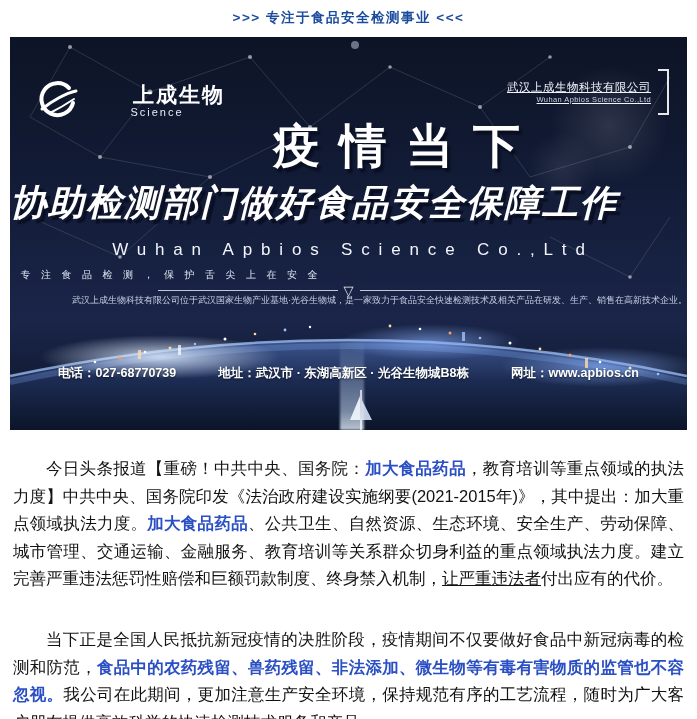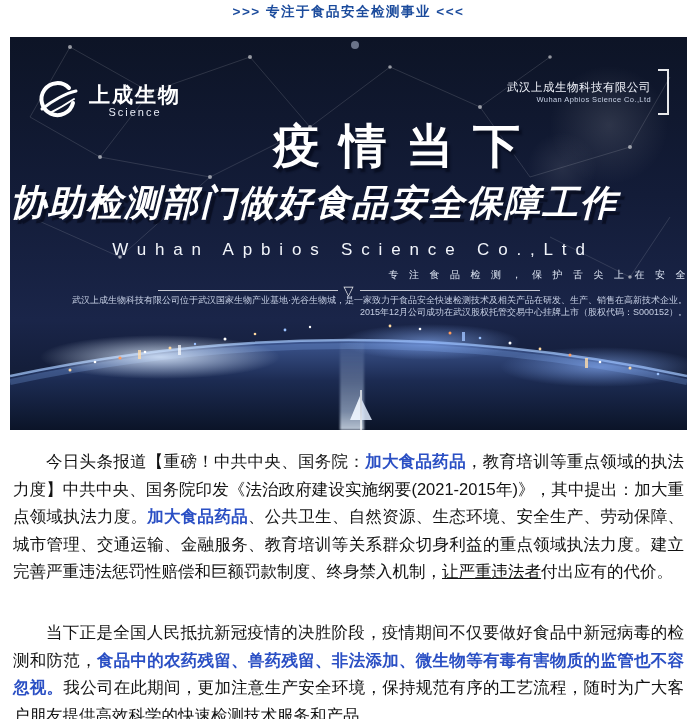--- a/index.html
+++ b/index.html
@@ -7,21 +7,21 @@
   body {
     width: 697px; height: 719px;
     font-family: "Liberation Sans", "DejaVu Sans", sans-serif;
     overflow: hidden;
     position: relative;
   }
 
   
   .tagline {
     width: 100%; text-align: center;
-    padding-top: 3px; height: 37px;
+    padding-top: 9px; height: 37px;
     color: #1b4b9c; font-size: 13.5px; font-weight: bold;
     letter-spacing: 1.5px;
   }
 
   
   .banner {
     position: absolute; left: 10px; top: 37px;
     width: 677px; height: 393px;
     background: linear-gradient(180deg, #0d1426 0%, #131c38 40%, #1a2549 72%, #0c1527 100%);
     overflow: hidden;
@@ -30,26 +30,26 @@
   .bokeh { position: absolute; border-radius: 50%; pointer-events: none; }
   .bokeh.b1 { width: 120px; height: 120px; right: 18px; top: 28px;
     background: radial-gradient(circle, rgba(255,255,255,0.12), rgba(255,255,255,0) 70%); }
   .bokeh.b2 { width: 70px; height: 70px; right: 90px; top: 95px;
     background: radial-gradient(circle, rgba(255,255,255,0.09), rgba(255,255,255,0) 70%); }
 
   
   .logo { position: absolute; left: 26px; top: 42px; display: flex; align-items: center; }
   .logo .mark { width: 44px; height: 44px; margin-right: 9px; }
   .logo .words { color: #fff; }
-  .logo .cn { font-size: 21px; font-weight: bold; letter-spacing: 2px; line-height: 22px; }
+  .logo .cn { font-size: 21px; font-weight: bold; letter-spacing: 2px; line-height: 22px; margin-left: 44px; }
   .logo .en { font-size: 11px; letter-spacing: 2px; text-align: center; color: #e8ecf6; }
 
   
   .company { position: absolute; right: 18px; top: 32px; display: flex; align-items: center; }
-  .company .txt { text-align: right; color: #f0f3fa; margin-right: 7px; }
+  .company .txt { text-align: right; color: #f0f3fa; margin-right: 7px; text-decoration: underline; }
   .company .cn { font-size: 11.5px; letter-spacing: 0.5px; line-height: 15px; }
   .company .en { font-size: 7.5px; letter-spacing: 0.4px; color: #c9d2e6; }
   .company .bracket {
     width: 11px; height: 46px;
     border-top: 2px solid rgba(255,255,255,0.9);
     border-right: 2px solid rgba(255,255,255,0.9);
     border-bottom: 2px solid rgba(255,255,255,0.9);
   }
 
   
@@ -68,22 +68,22 @@
     letter-spacing: 2px;
     text-shadow: 4px 4px 1px rgba(8,13,32,0.85);
   }
   .en-title {
     position: absolute; left: 0; top: 203px; width: 100%;
     text-align: center; color: #f2f5fb;
     font-size: 17px; letter-spacing: 0.52em; text-indent: 0.52em;
     font-weight: 500;
   }
   .slogan {
-    position: absolute; left: 9px; top: 231px; width: 100%;
-    text-align: right; color: #dde4f2;
+    position: absolute; left: 0; top: 231px; width: 100%;
+    text-align: left; color: #dde4f2;
     font-size: 10px; letter-spacing: 1.05em; text-indent: 1.05em;
   }
   .divider {
     position: absolute; left: 0; top: 247px; width: 100%;
     display: flex; align-items: center; justify-content: center;
   }
   .divider .line { width: 180px; height: 1px; background: rgba(255,255,255,0.75); }
   .divider .tri { color: rgba(255,255,255,0.9); font-size: 13px; margin: 0 6px; line-height: 13px; }
 
   .intro { position: absolute; left: 0; top: 258px; width: 100%; text-align: right;
@@ -105,20 +105,21 @@
 
   
   .boat { position: absolute; left: 336px; bottom: 0; width: 30px; height: 40px; }
 
   
   .article { position: absolute; left: 0; top: 436px; width: 697px; padding: 12px 13px 0 13px; }
   .para {
     color: #121212; font-size: 16.5px; line-height: 27.6px;
     text-align: justify; text-indent: 2em;
     font-family: "Liberation Sans", "DejaVu Sans", sans-serif;
+    margin-top: 7px;
   }
   .para + .para { margin-top: 33px; }
   .hl { color: #2a4fc4; font-weight: bold; }
   .ul { text-decoration: underline; }
 </style>
 </head>
 <body>
 
 <div class="tagline">&gt;&gt;&gt;  专注于食品安全检测事业  &lt;&lt;&lt;</div>
 
@@ -180,21 +181,20 @@
   <div class="slogan">专注食品检测，保护舌尖上在安全</div>
 
   <div class="divider">
     <div class="line"></div>
     <div class="tri">▽</div>
     <div class="line"></div>
   </div>
 
   <div class="intro">
     <div>武汉上成生物科技有限公司位于武汉国家生物产业基地·光谷生物城，是一家致力于食品安全快速检测技术及相关产品在研发、生产、销售在高新技术企业。</div>
-    <div>2015年12月公司成功在武汉股权托管交易中心挂牌上市（股权代码：S000152）。</div>
   </div>
 
   <div class="earth-wrap">
     <svg width="677" height="118" viewBox="0 0 677 118">
       <defs>
         <linearGradient id="earthGrad" x1="0" y1="0" x2="0" y2="1">
           <stop offset="0" stop-color="#40movie"></stop>
         </linearGradient>
         <linearGradient id="earthFill" x1="0" y1="0" x2="0" y2="1">
           <stop offset="0" stop-color="#3d5690"></stop>
@@ -244,20 +244,25 @@
       </g>
     </svg>
     <div class="beam"></div>
     <svg class="boat" viewBox="0 0 30 40">
       <line x1="15" y1="0" x2="15" y2="40" stroke="rgba(255,255,255,0.9)" stroke-width="1.5"></line>
       <path d="M14 6 L14 30 L4 30 Z" fill="rgba(240,246,255,0.92)"></path>
       <path d="M16 10 L16 30 L26 30 Z" fill="rgba(225,235,252,0.85)"></path>
     </svg>
   </div>
 
+  <div class="contact">
+    <span>电话：027-68770739</span>
+    <span>地址：武汉市 · 东湖高新区 · 光谷生物城B8栋</span>
+    <span>网址：www.apbios.cn</span>
+  </div>
 </div>
 
 <div class="article">
   <p class="para">
     <span>今日头条报道【重磅！中共中央、国务院：</span><span class="hl">加大食品药品</span><span>，教育培训等重点领域的执法力度】中共中央、国务院印发《法治政府建设实施纲要(2021-2015年)》，其中提出：加大重点领域执法力度。</span><span class="hl">加大食品药品</span><span>、公共卫生、自然资源、生态环境、安全生产、劳动保障、城市管理、交通运输、金融服务、教育培训等关系群众切身利益的重点领域执法力度。建立完善严重违法惩罚性赔偿和巨额罚款制度、终身禁入机制，</span><span class="ul">让严重违法者</span><span>付出应有的代价。</span>
   </p>
   <p class="para">
     <span>当下正是全国人民抵抗新冠疫情的决胜阶段，疫情期间不仅要做好食品中新冠病毒的检测和防范，</span><span class="hl">食品中的农药残留、兽药残留、非法添加、微生物等有毒有害物质的监管也不容忽视。</span><span>我公司在此期间，更加注意生产安全环境，保持规范有序的工艺流程，随时为广大客户朋友提供高效科学的快速检测技术服务和产品。</span>
   </p>
 </div>

